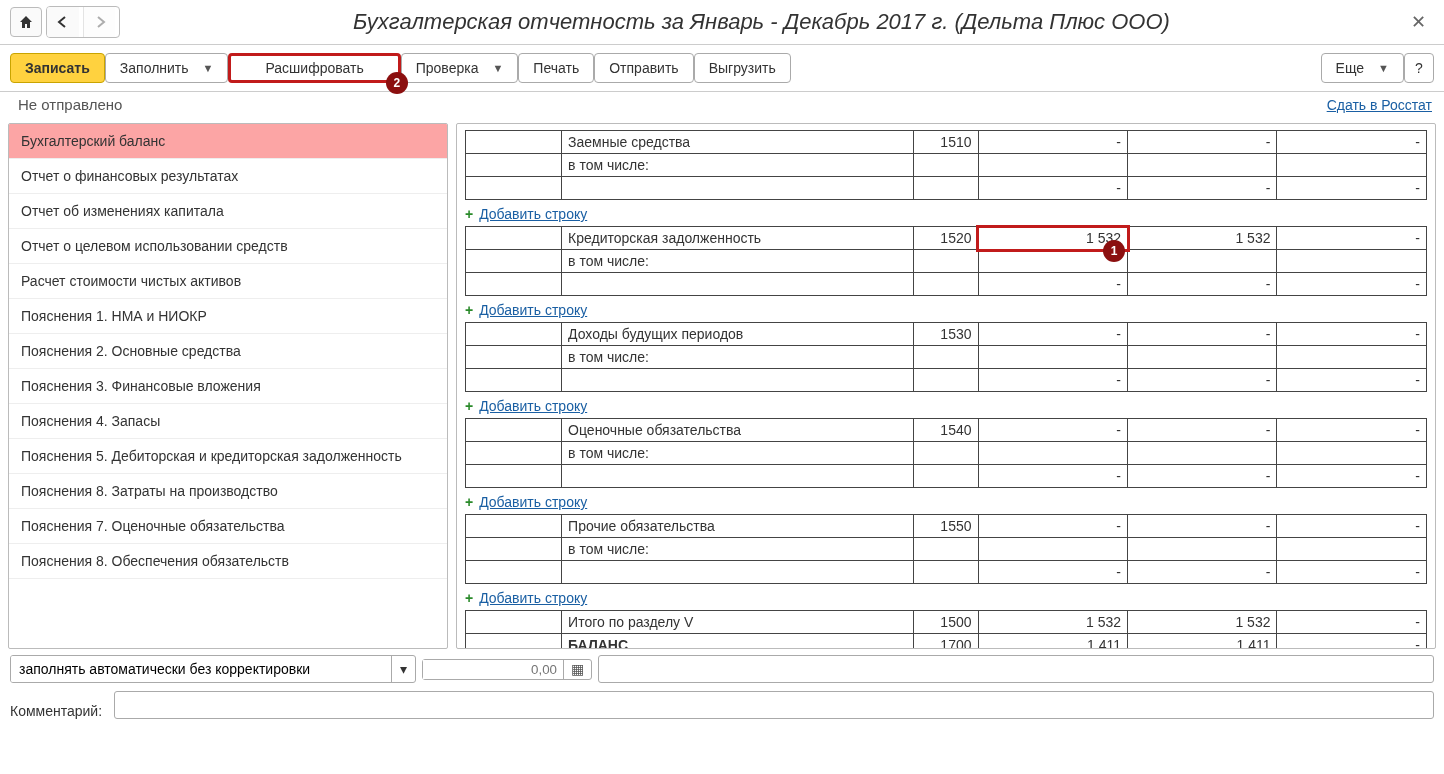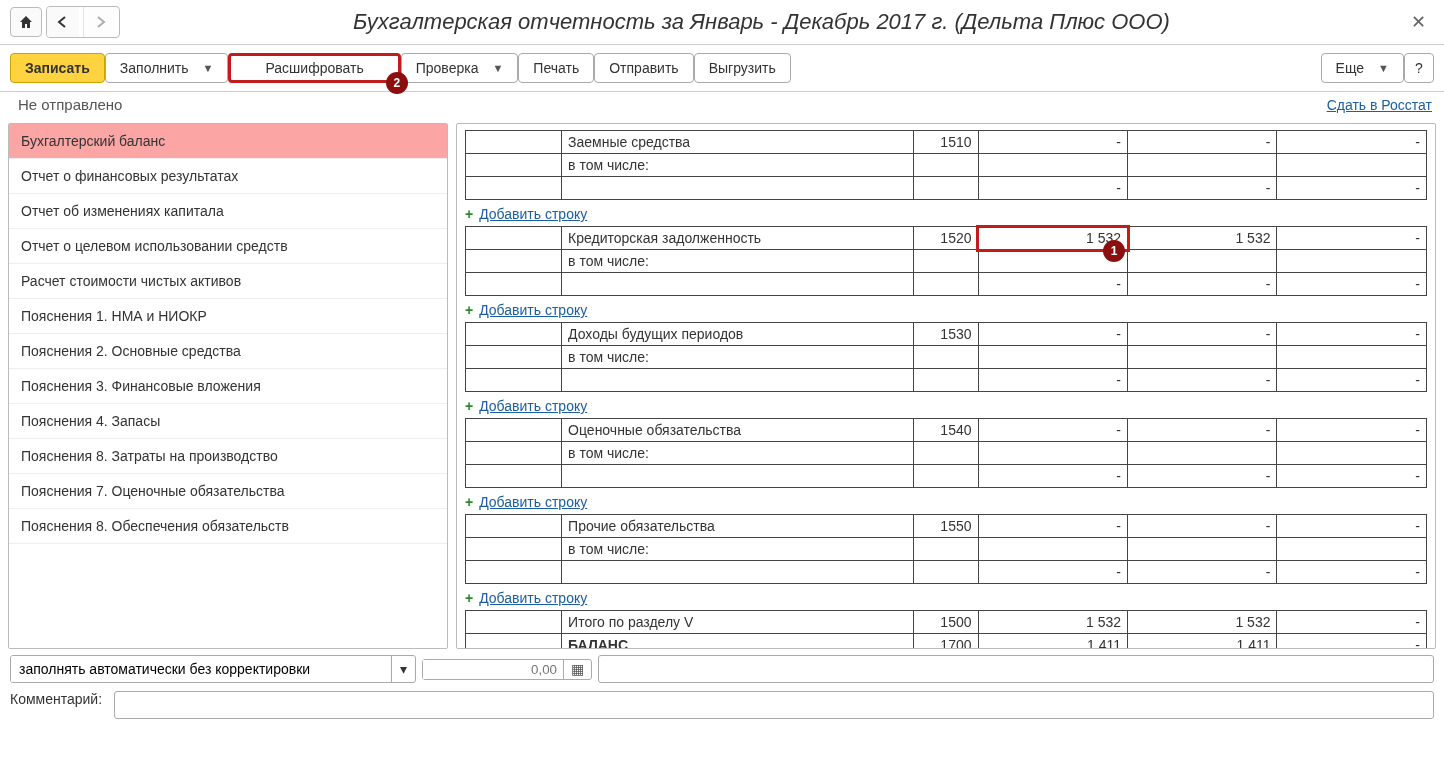--- a/index.html
+++ b/index.html
@@ -175,21 +175,21 @@
   .numbox {
     display:inline-flex; align-items:center;
     border:1px solid #aaa; border-radius:3px; height:21px;
     width:170px;
   }
   .numbox input { border:none; text-align:right; width:140px; padding:0 6px; height:100%; }
   .numbox .calc { width:28px; text-align:center; border-left:1px solid #aaa; height:100%; display:flex; align-items:center; justify-content:center; cursor:pointer; color:#555;}
   .longinput {
     flex:1; height:28px; border:1px solid #aaa; border-radius:3px;
   }
-  .comment-row { display:flex; align-items:flex-start; gap:12px; }
+  .comment-row { display:flex; align-items:flex-end; gap:12px; }
   .comment-row label { font-size:14px; }
   .comment-row input { flex:1; height:28px; border:1px solid #aaa; border-radius:3px; padding:0 6px; }
   
   .sidebar::-webkit-scrollbar, .content::-webkit-scrollbar { width:10px; height:10px; }
   .sidebar::-webkit-scrollbar-thumb, .content::-webkit-scrollbar-thumb { background:#ccc; border-radius:5px; }
 </style>
 </head>
 <body>
 
 <div class="titlebar">
@@ -248,20 +248,21 @@
   <div class="sidebar">
     <div class="side-item active">Бухгалтерский баланс</div>
     <div class="side-item">Отчет о финансовых результатах</div>
     <div class="side-item">Отчет об изменениях капитала</div>
     <div class="side-item">Отчет о целевом использовании средств</div>
     <div class="side-item">Расчет стоимости чистых активов</div>
     <div class="side-item">Пояснения 1. НМА и НИОКР</div>
     <div class="side-item">Пояснения 2. Основные средства</div>
     <div class="side-item">Пояснения 3. Финансовые вложения</div>
     <div class="side-item">Пояснения 4. Запасы</div>
+    <div class="side-item">Пояснения 5. Дебиторская и кредиторская задолженность</div>
     <div class="side-item">Пояснения 8. Затраты на производство</div>
     <div class="side-item">Пояснения 7. Оценочные обязательства</div>
     <div class="side-item">Пояснения 8. Обеспечения обязательств</div>
   </div>
 
   <div class="content">
 
     <div class="block">
       <table class="grid">
         <colgroup>

